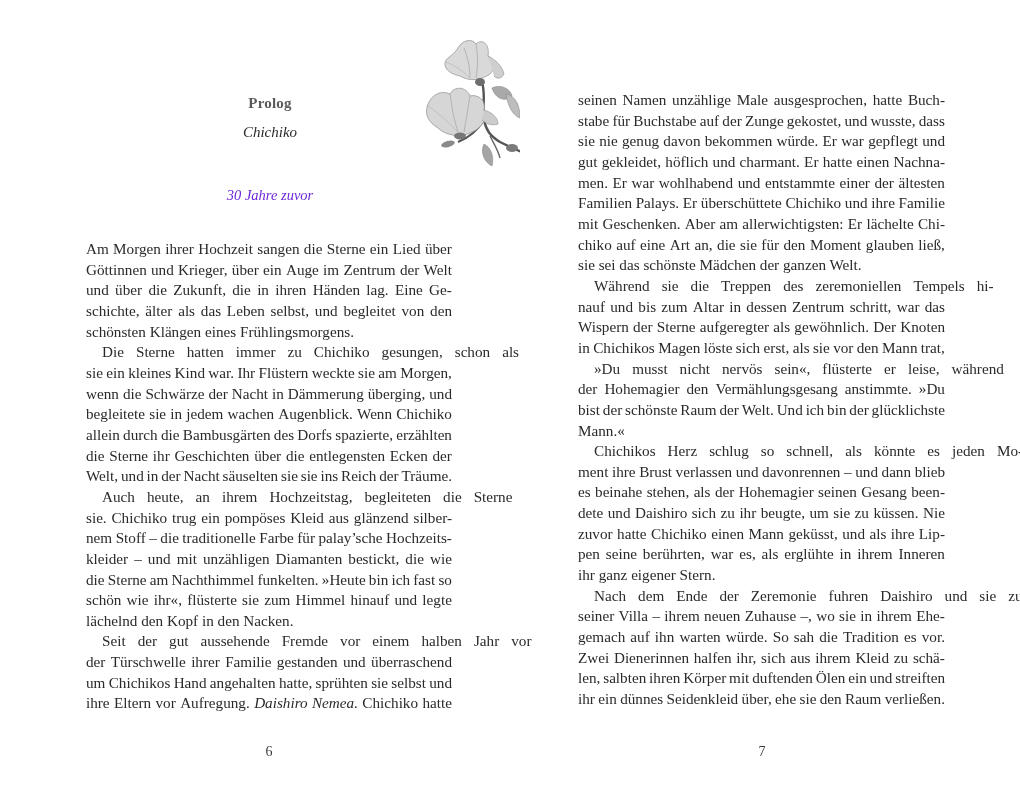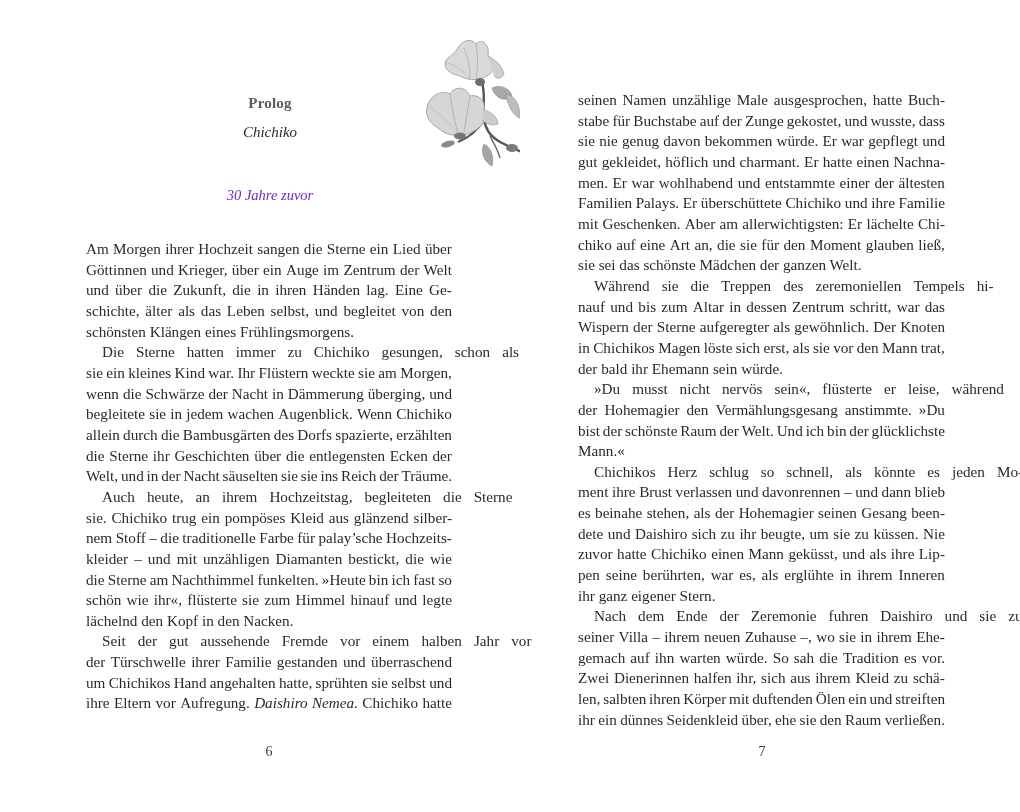--- a/index.html
+++ b/index.html
@@ -480,23 +480,20 @@
             <span>löste</span>
             <span>sich</span>
             <span>erst,</span>
             <span>als</span>
             <span>sie</span>
             <span>vor</span>
             <span>den</span>
             <span>Mann</span>
             <span>trat,</span>
           </div>
-        <div class="jline last">
-            <span>der bald ihr Ehemann sein würde.</span>
-          </div>
       </div>
       <div class="para">
         <div class="jline indent">
             <span>»Du</span>
             <span>musst</span>
             <span>nicht</span>
             <span>nervös</span>
             <span>sein«,</span>
             <span>flüsterte</span>
             <span>er</span>

